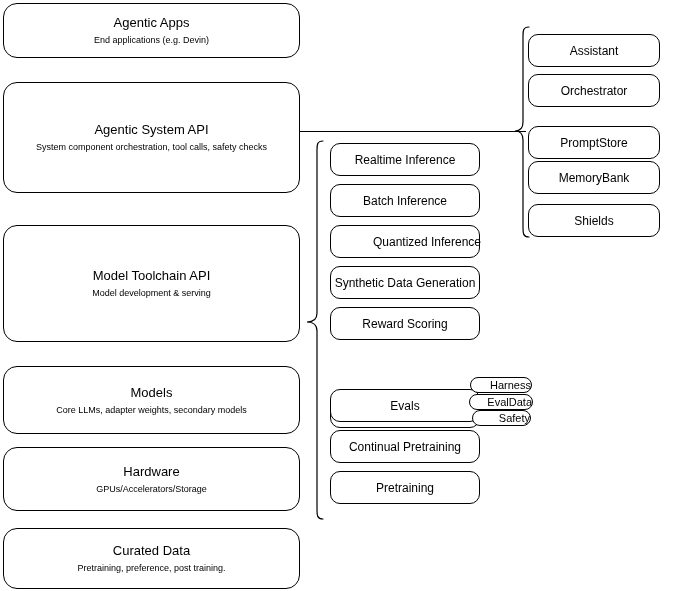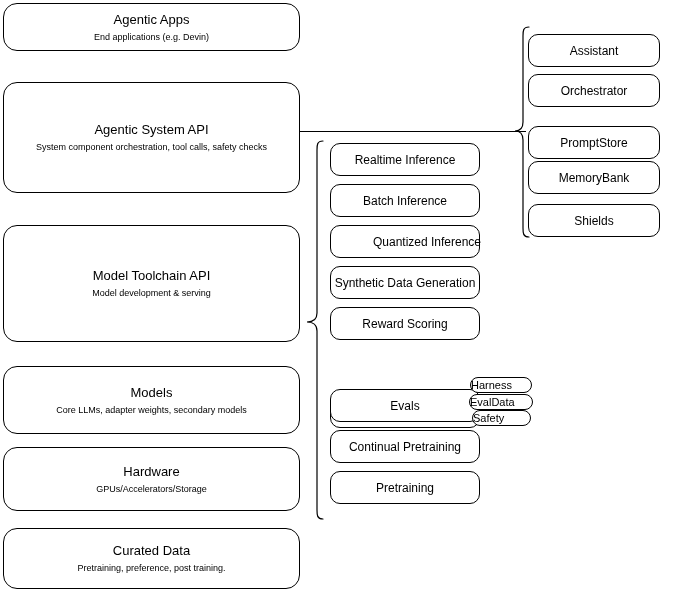--- a/index.html
+++ b/index.html
@@ -76,21 +76,21 @@
   
   .pill {
     position: absolute;
     box-sizing: border-box;
     background: #ffffff;
     border: 1px solid #000000;
     border-radius: 999px;
     height: 16px;
     display: flex;
     align-items: center;
-    justify-content: flex-start;
+    justify-content: flex-end;
     font-size: 11px;
     line-height: 14px;
     white-space: nowrap;
     z-index: 6;
   }
 
   
   .hline {
     position: absolute;
     height: 0;
@@ -103,21 +103,21 @@
     position: absolute;
     z-index: 2;
   }
   .brace svg { display: block; }
 </style>
 </head>
 <body>
 
 <div id="canvas">
 
-  <div class="box layer-box" style="top:3px; height:48px;">
+  <div class="box layer-box" style="top:3px; height:55px;">
     <div class="title">Agentic Apps</div>
     <div class="subtitle">End applications (e.g. Devin)</div>
   </div>
 
   <div class="box layer-box" style="top:82px; height:111px;">
     <div class="title">Agentic System API</div>
     <div class="subtitle">System component orchestration, tool calls, safety checks</div>
   </div>
 
   <div class="box layer-box" style="top:225px; height:117px;">

